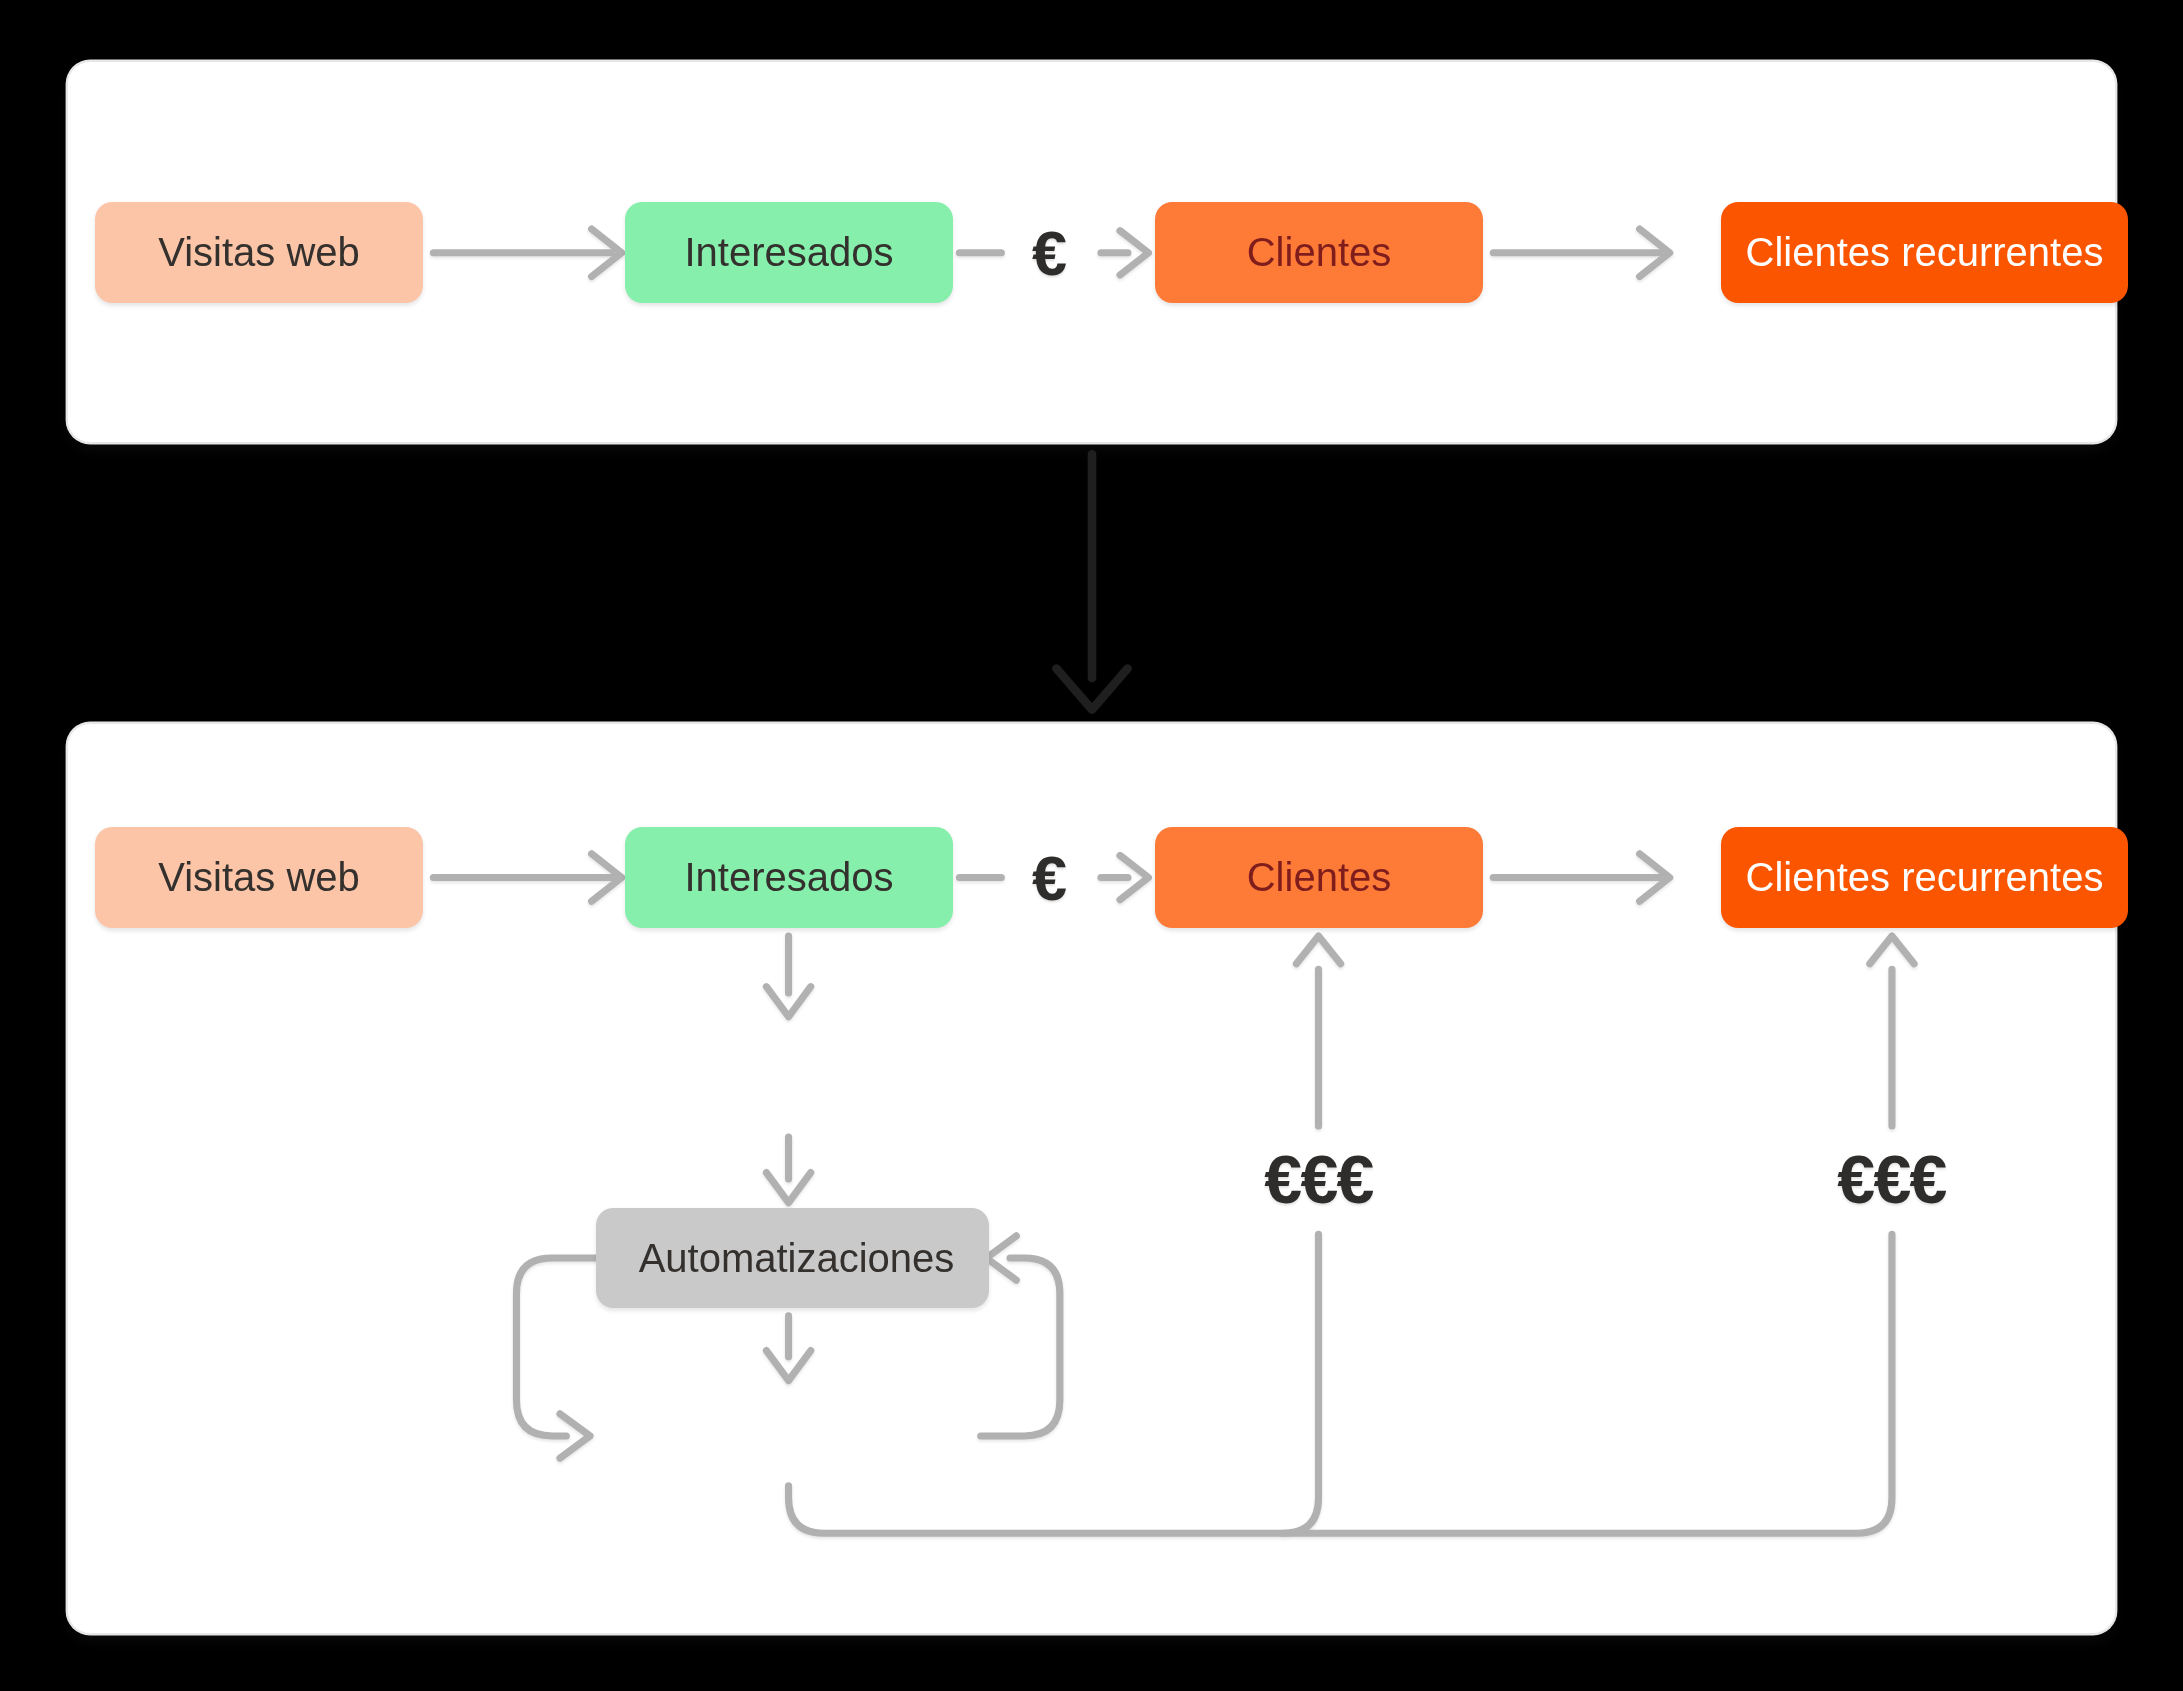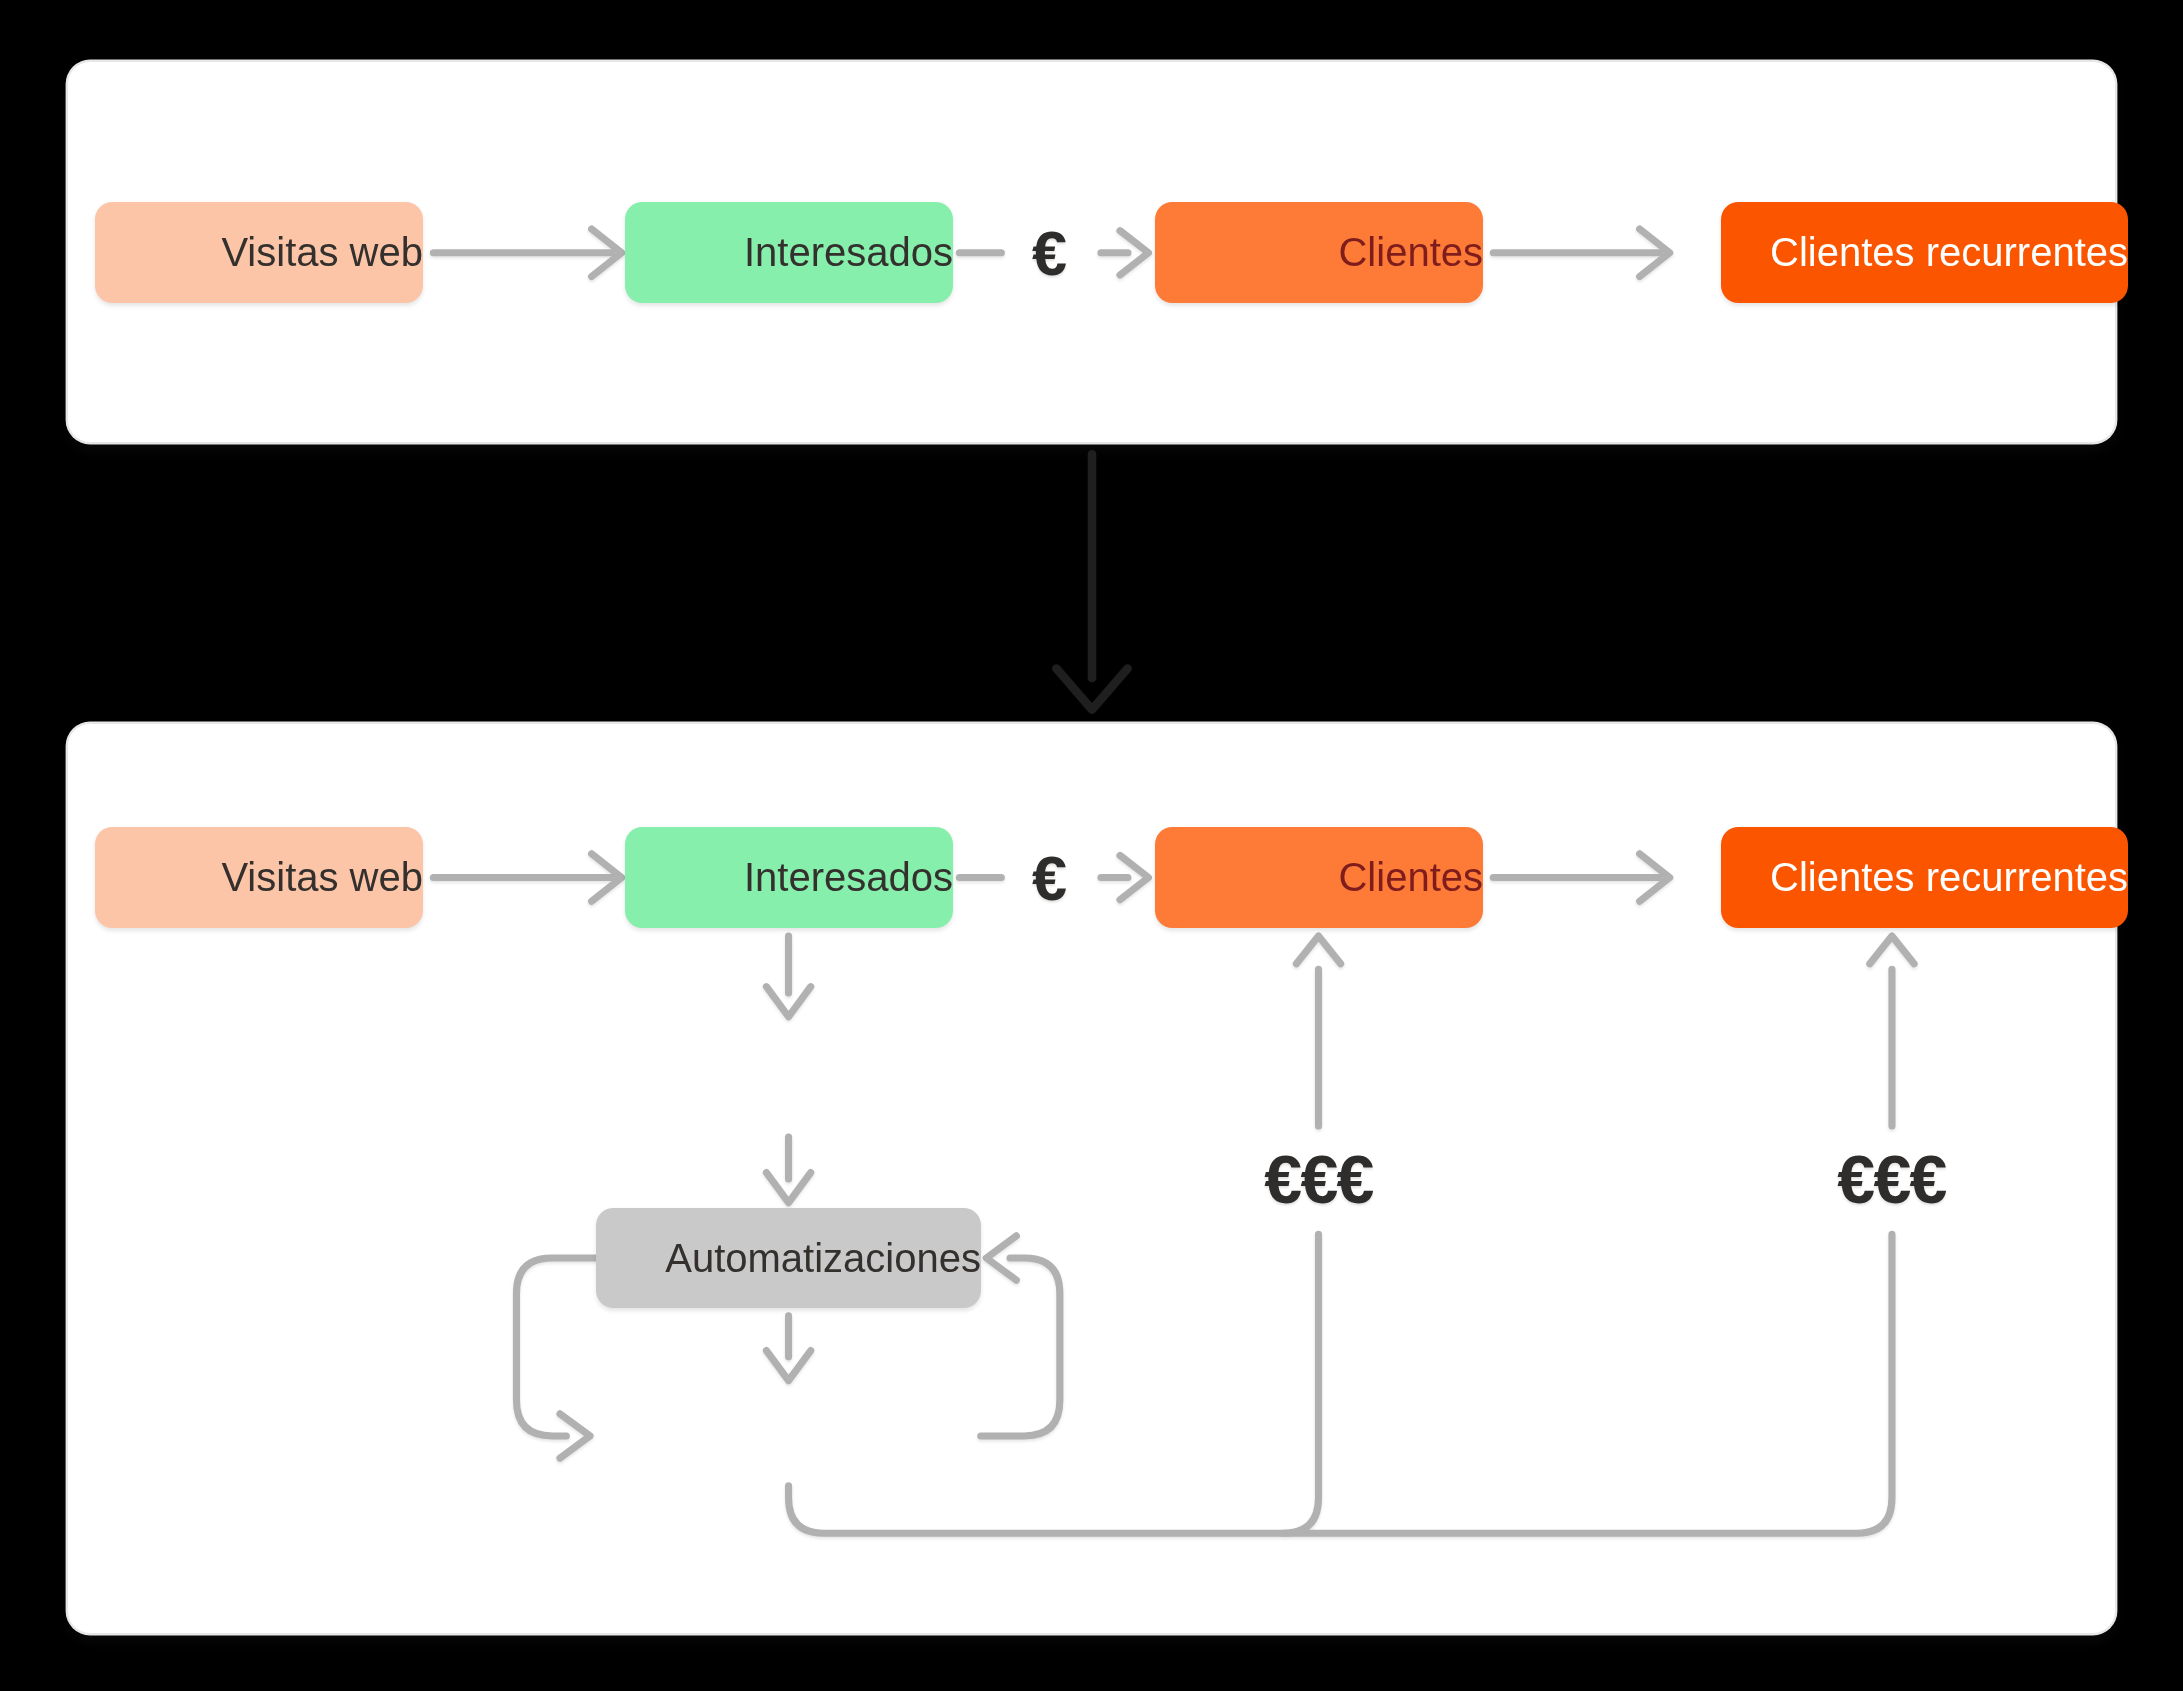--- a/index.html
+++ b/index.html
@@ -1,28 +1,28 @@
 <!DOCTYPE html>
 <html style="font-size:12.7px"><head>
 <meta charset="utf-8">
 <style>
   html,body{margin:0;padding:0;background:#000;}
   #screen{position:relative;width:2183px;height:1691px;background:#000;overflow:hidden;
           font-family:"Liberation Sans",sans-serif;}
   .panel{position:absolute;background:#fff;border-radius:22px;
          box-shadow:0 0 0 2.4px #e7e7e7, 0 8px 14.2px rgba(255,255,255,0.04);}
-  .node{position:absolute;display:flex;align-items:center;justify-content:flex-end;
+  .node{position:absolute;display:flex;align-items:center;justify-content:center;
         border-radius:17.4px;font-size:40px;font-weight:500;color:#33302d;
         box-shadow:0 2.4px 4.7px rgba(0,0,0,0.10);white-space:nowrap;}
   .bg-visitas{background:#FCC5A8;}
   .bg-interesados{background:#86efac;}
   .bg-clientes{background:#FD7A37;color:#7f1d1d;}
   .bg-recurrentes{background:#FB5500;color:#fff;margin-left:32px;}
   .bg-captacion{background:#DEDEDE;}
-  .bg-automatizaciones{background:#C9C9C9;}
+  .bg-automatizaciones{background:#C9C9C9;padding-left:8px;}
   .bg-newsletters{background:#ACACAC;}
   .euro{position:absolute;display:flex;align-items:center;justify-content:center;
         font-weight:700;color:#2f2d2b;text-shadow:0 2.4px 2.4px rgba(0,0,0,0.12);}
   .euro-single{font-size:63px;}
   .euro-triple{font-size:68px;letter-spacing:-1.6px;}
   svg.connectors{position:absolute;left:0;top:0;filter:drop-shadow(0 2.4px 1.6px rgba(0,0,0,0.10));}
   svg.connectors *{fill:none;stroke:#B1B1B1;stroke-width:9;stroke-linecap:round;stroke-linejoin:round;}
   svg.dark-arrow *{fill:none;stroke:#1F1F1F;stroke-width:11;stroke-linecap:round;stroke-linejoin:round;}
 </style>
 </head>

